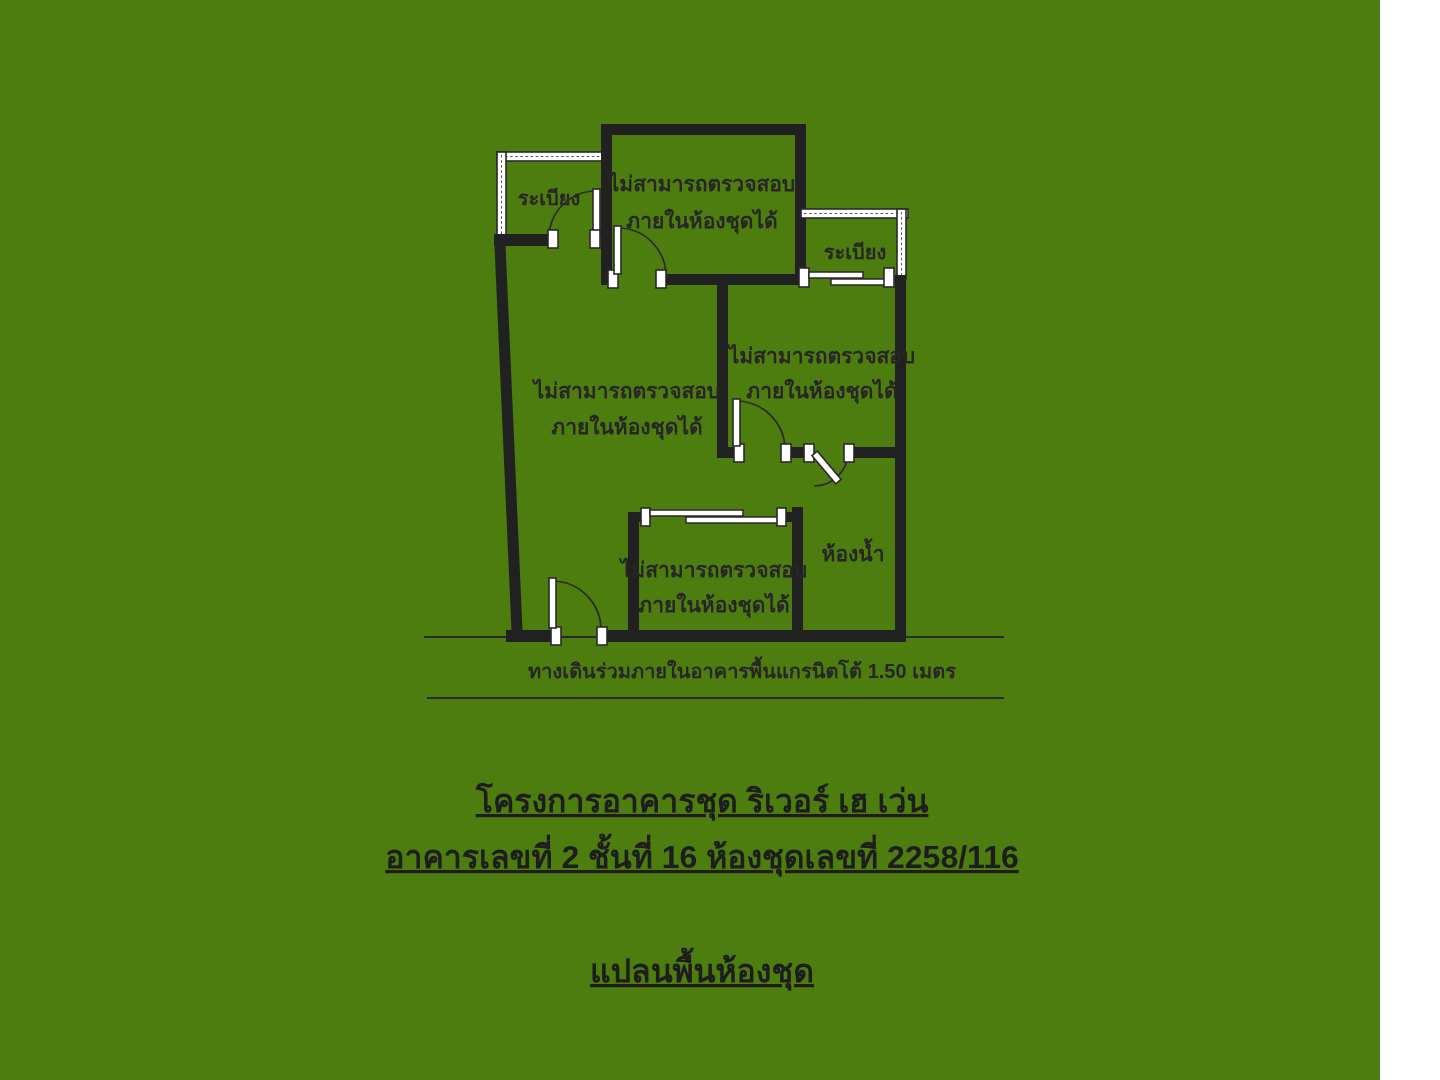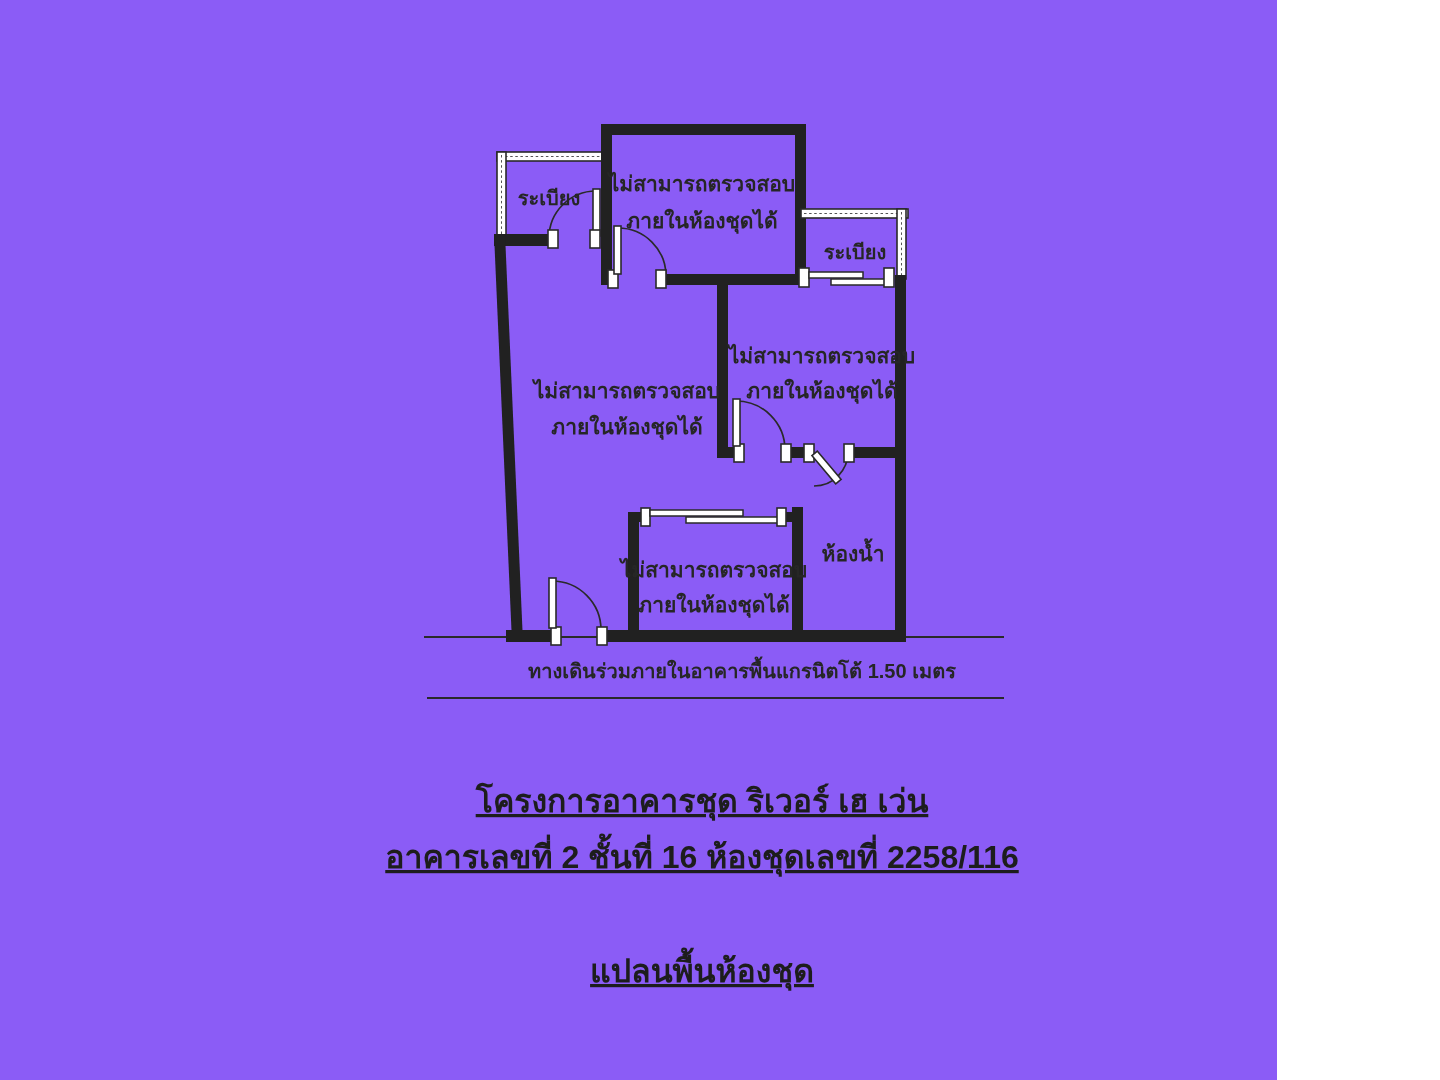--- a/index.html
+++ b/index.html
@@ -1,16 +1,16 @@
 <!DOCTYPE html>
 <html><head>
 <meta charset="utf-8">
 <style>
   html,body{margin:0;padding:0;background:#ffffff;}
-  .page{position:relative;width:1277px;height:1080px;background:#8b5cf6;overflow:hidden;
+  .page{position:relative;width:1380px;height:1080px;background:#4d7c0f;overflow:hidden;
         font-family:"Liberation Sans",sans-serif;text-align:right;}
   svg{position:absolute;left:0;top:0;}
   .wall{fill:#212121;stroke:none;}
   .thinwall{fill:#ffffff;stroke:#2a2a2a;stroke-width:1.6;}
   .dash{stroke:#555555;stroke-width:1;stroke-dasharray:2.5 2.6;fill:none;}
   .jamb{fill:#ffffff;stroke:#2a2a2a;stroke-width:1.6;}
   .leaf{fill:#ffffff;stroke:#2a2a2a;stroke-width:1.6;}
   .arc{fill:none;stroke:#2a2a2a;stroke-width:1.7;}
   .bar{fill:#ffffff;stroke:#2a2a2a;stroke-width:1.5;}
   .corridor-line{stroke:#2a2a2a;stroke-width:2.2;}

